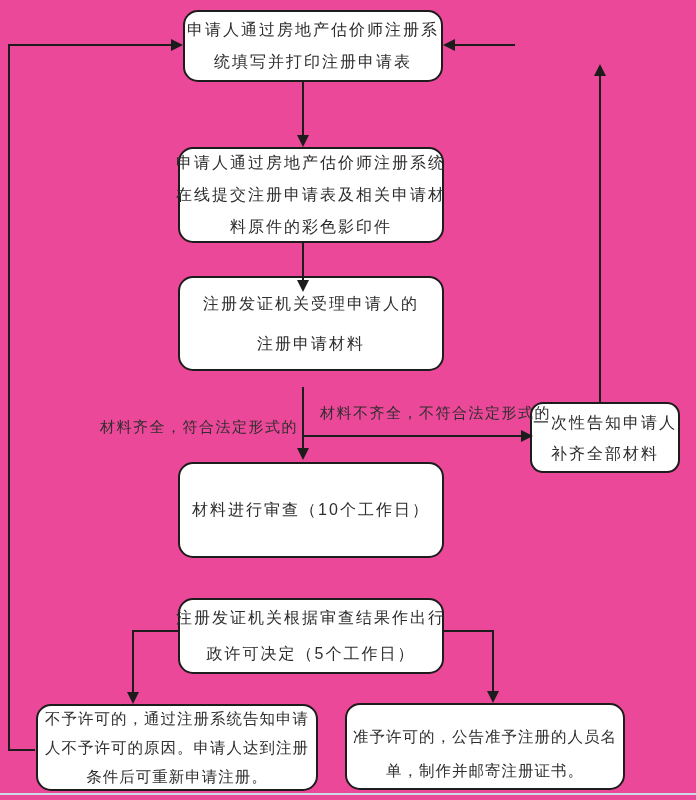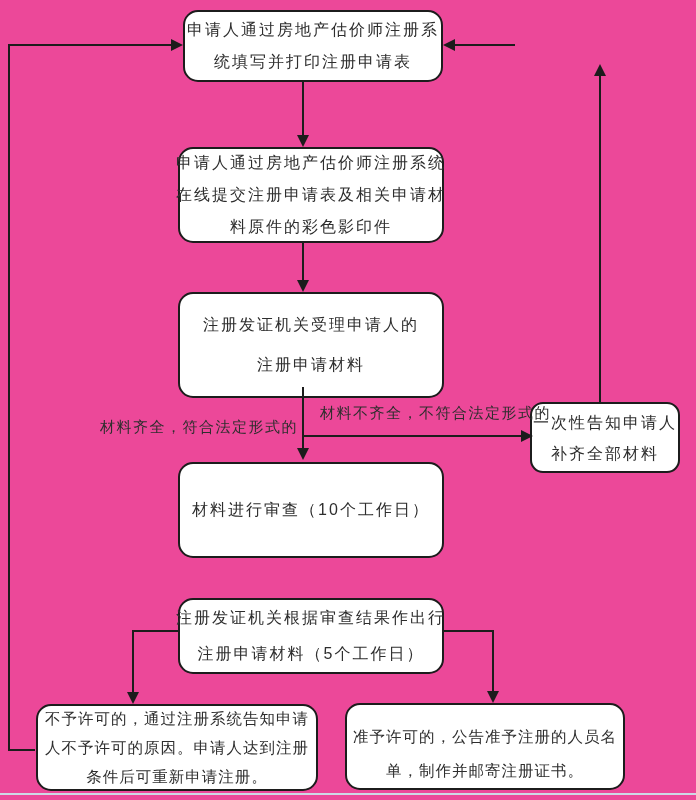--- a/index.html
+++ b/index.html
@@ -32,37 +32,37 @@
     <div class="ln">统填写并打印注册申请表</div>
   </div>
 
 
   <div class="node" style="left:178px;top:147px;width:266px;height:96px;line-height:32px;">
     <div class="ln">申请人通过房地产估价师注册系统</div>
     <div class="ln">在线提交注册申请表及相关申请材</div>
     <div class="ln">料原件的彩色影印件</div>
   </div>
 
-  <div class="node" style="left:178px;top:292px;width:266px;height:106px;line-height:40px;">
+  <div class="node" style="left:178px;top:276px;width:266px;height:95px;line-height:40px;">
     <div class="ln">注册发证机关受理申请人的</div>
     <div class="ln">注册申请材料</div>
   </div>
 
   <div class="node" style="left:530px;top:402px;width:150px;height:71px;line-height:31px;border-radius:13px;">
     <div class="ln">一次性告知申请人</div>
     <div class="ln">补齐全部材料</div>
   </div>
 
   <div class="node" style="left:178px;top:462px;width:266px;height:96px;line-height:38px;">
     <div class="ln">材料进行审查（10个工作日）</div>
   </div>
 
   <div class="node" style="left:178px;top:598px;width:266px;height:76px;line-height:36px;">
     <div class="ln">注册发证机关根据审查结果作出行</div>
-    <div class="ln">注册申请材料（5个工作日）</div>
+    <div class="ln">政许可决定（5个工作日）</div>
   </div>
 
   <div class="node" style="left:36px;top:704px;width:282px;height:87px;line-height:29px;font-size:15.5px;letter-spacing:1px;">
     <div class="ln">不予许可的，通过注册系统告知申请</div>
     <div class="ln">人不予许可的原因。申请人达到注册</div>
     <div class="ln">条件后可重新申请注册。</div>
   </div>
 
   <div class="node" style="left:345px;top:703px;width:280px;height:87px;line-height:34px;font-size:15.5px;letter-spacing:1px;justify-content:flex-end;">
     <div class="ln">准予许可的，公告准予注册的人员名</div>

